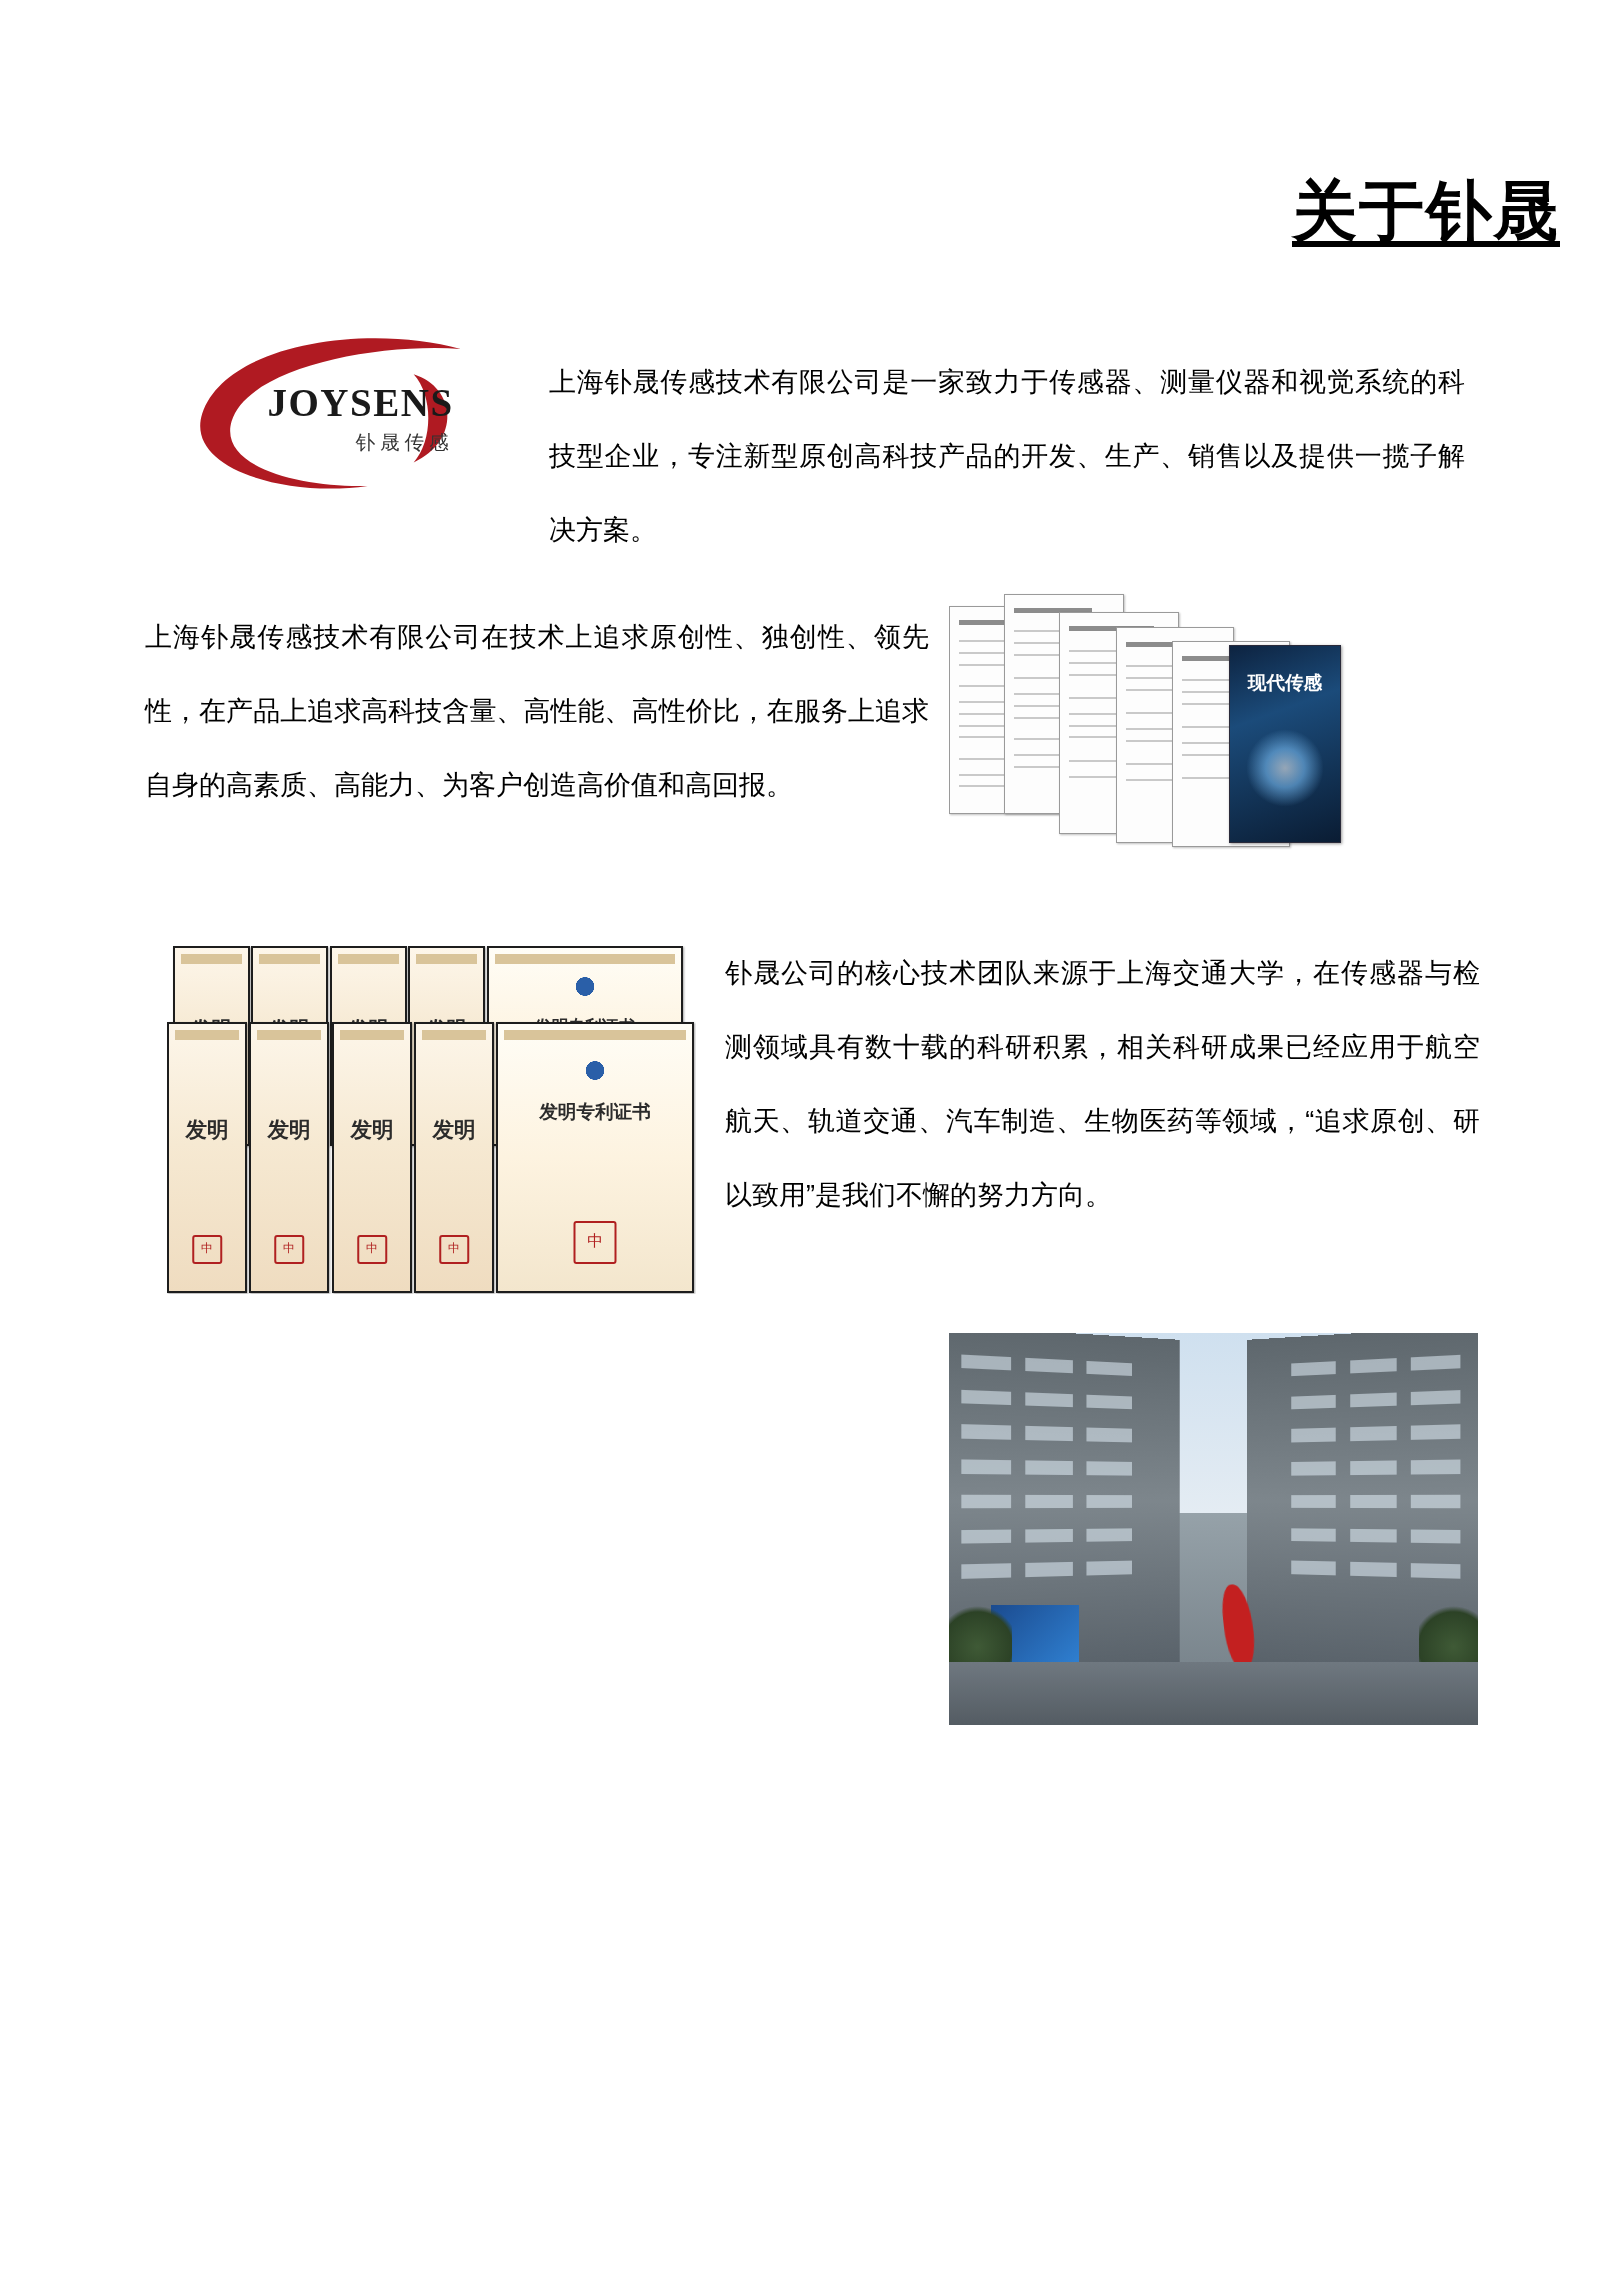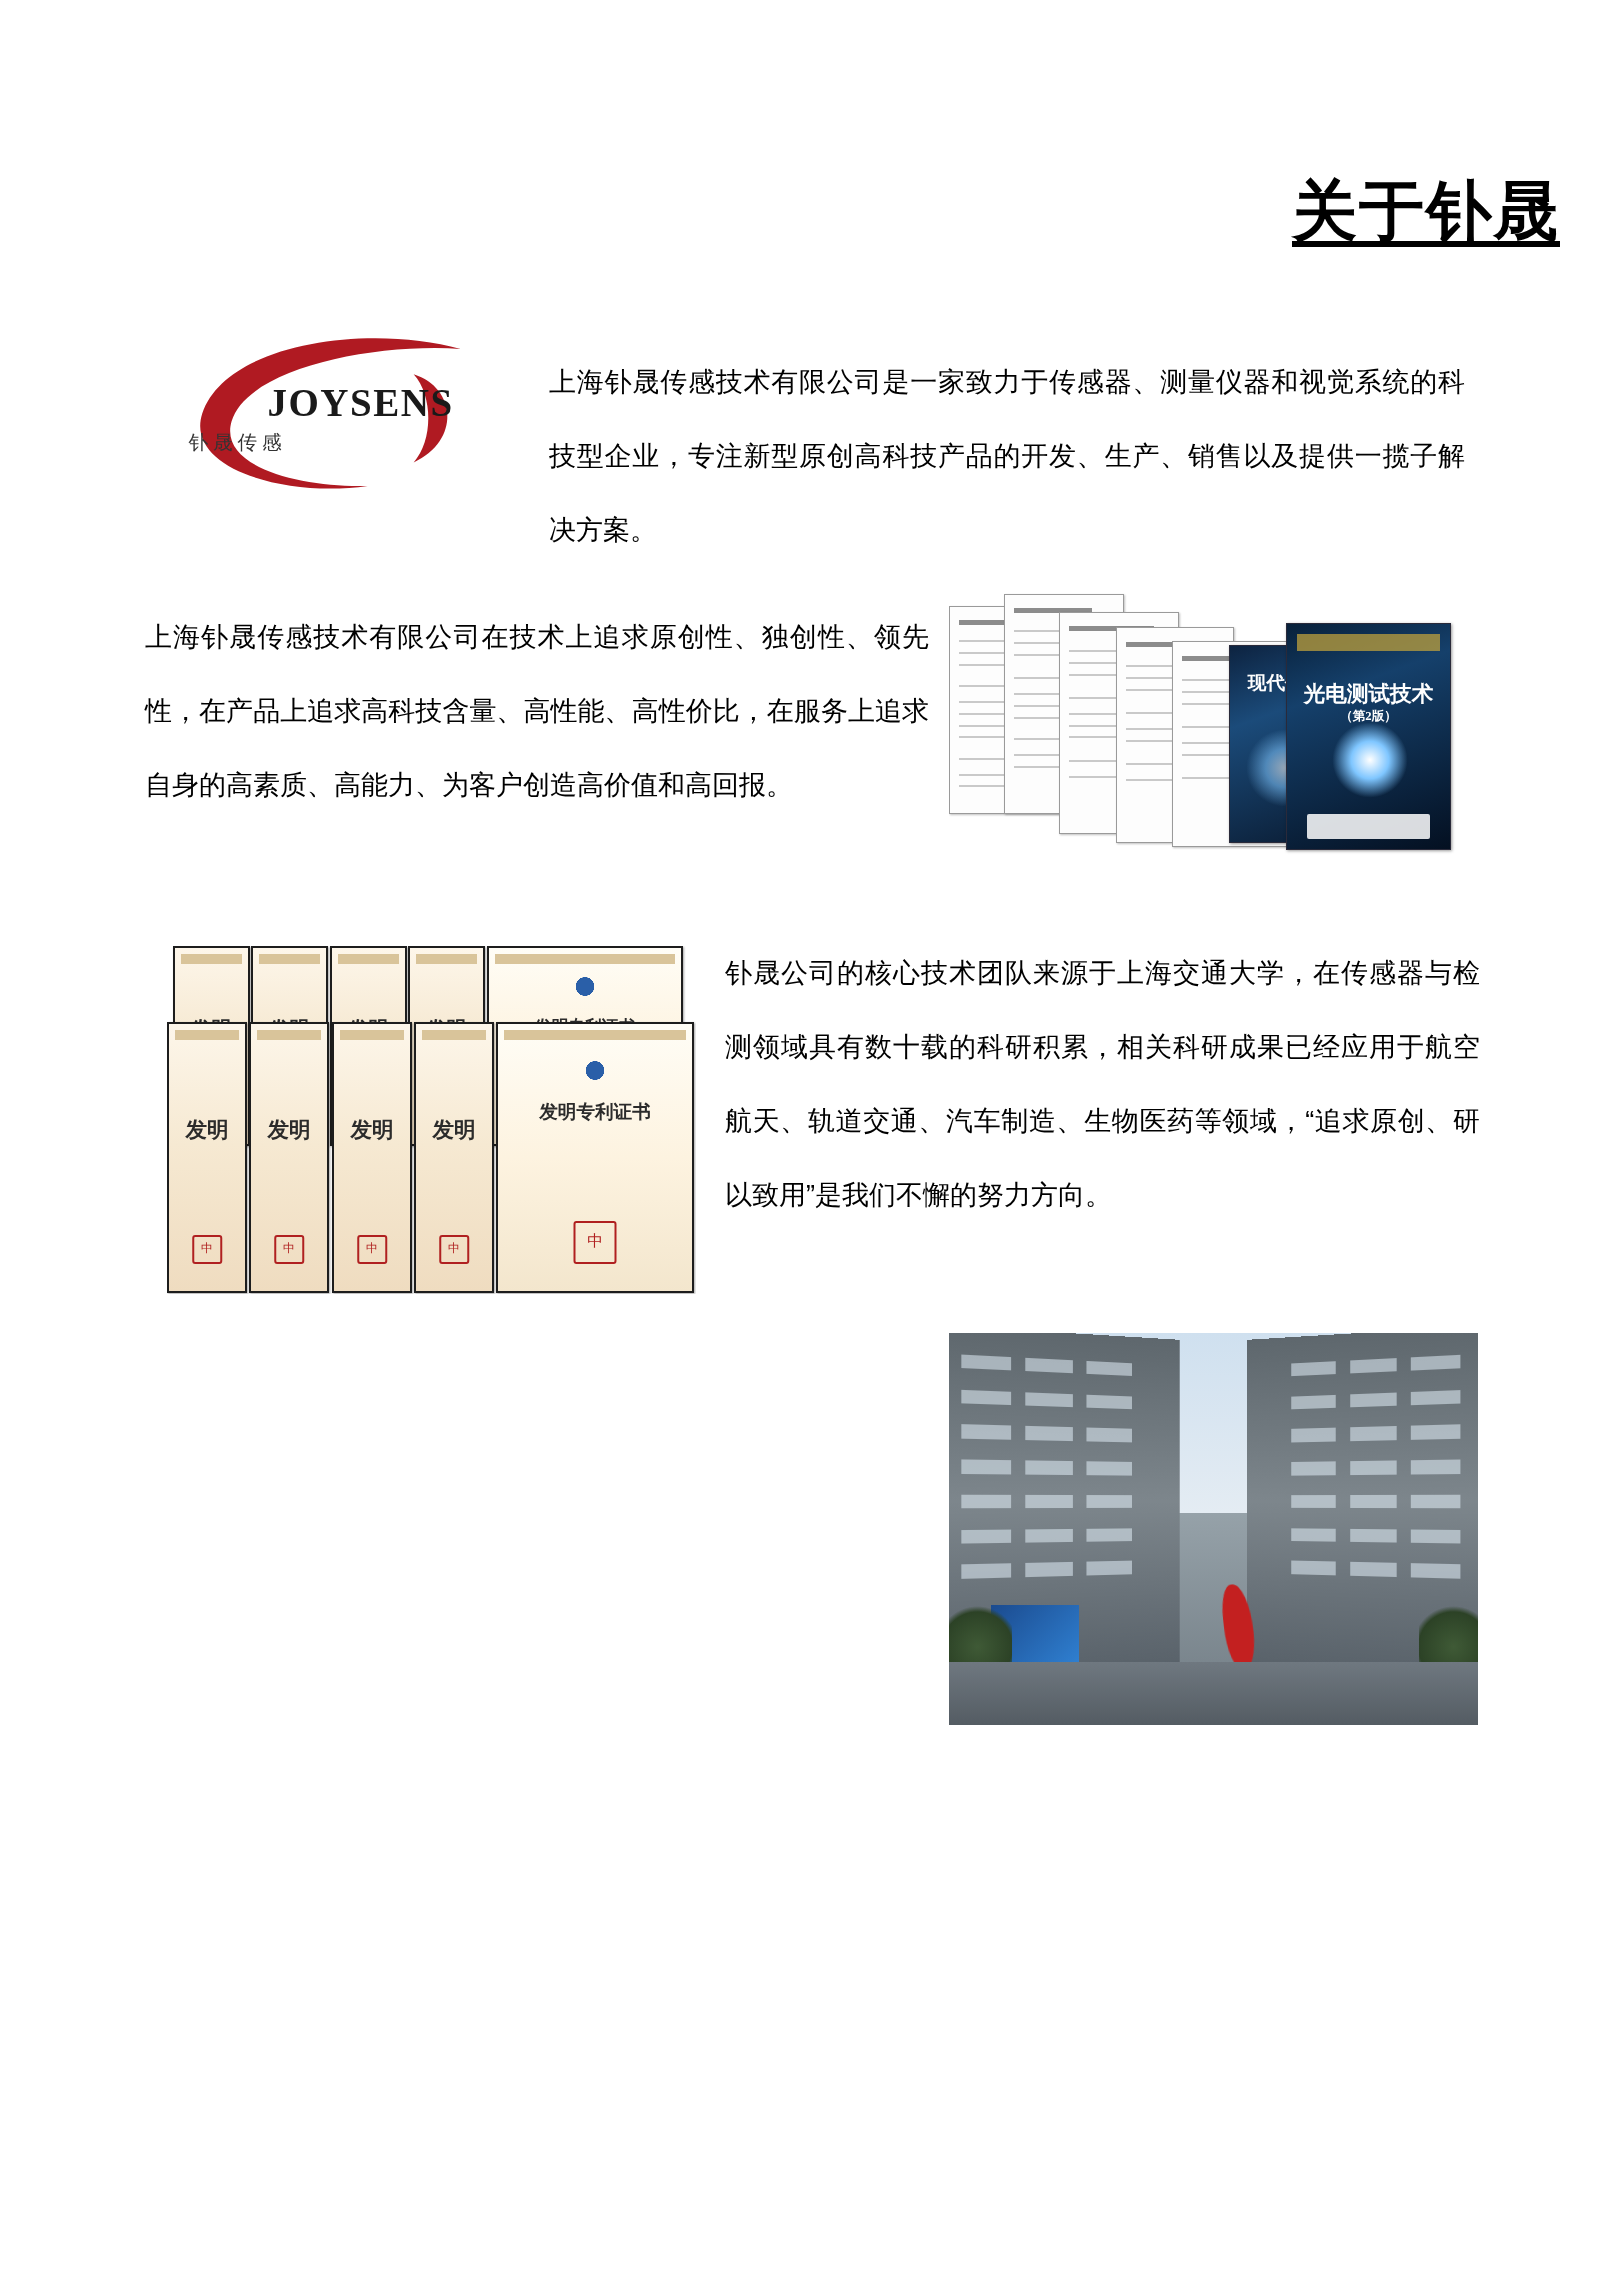--- a/index.html
+++ b/index.html
@@ -97,21 +97,21 @@
     font-size: 39px;
     font-weight: bold;
     letter-spacing: 1.5px;
     color: #1a1a1a;
   }
   .logo-sub {
     position: absolute;
     left: 21.6px;
     top: 98px;
     width: 265px;
-    text-align: left;
+    text-align: right;
     font-size: 19.6px;
     letter-spacing: 4.9px;
     color: #333;
   }
 
   
   .img-frame { position: absolute; overflow: hidden; }
 
   
   .papers {
@@ -387,27 +387,20 @@
       <div class="ln" style="top:61px; width:84%;"></div>
       <div class="ln" style="top:84px; width:44%;"></div>
       <div class="ln" style="top:100px; width:80%;"></div>
       <div class="ln" style="top:112px; width:82%;"></div>
       <div class="ln" style="top:135px; width:48%;"></div>
     </div>
 
     <div class="book book-a" style="left:280px; top:59px; width:110px; height:196px;">
       <div class="book-title-cn" style="top:23.5px; font-size:18.6px;">现代传感</div>
       <div class="book-burst" style="left:15.7px; bottom:35px; width:78px; height:78px; opacity:.55;"></div>
-    </div>
-    <div class="book book-b" style="left:337px; top:37px; width:163px; height:225px;">
-      <div class="book-band" style="top:9.8px; height:17.6px;"></div>
-      <div class="book-title-cn" style="top:55px; font-size:21.6px;">光电测试技术</div>
-      <div class="book-title-cn" style="top:84px; font-size:12.7px;">（第2版）</div>
-      <div class="book-burst" style="left:45px; bottom:51px; width:76px; height:76px;"></div>
-      <div class="book-foot" style="bottom:9.8px;"></div>
     </div>
   </div>
 
   <div class="para para-3">钋晟公司的核心技术团队来源于上海交通大学，在传感器与检测领域具有数十载的科研积累，相关科研成果已经应用于航空航天、轨道交通、汽车制造、生物医药等领域，“追求原创、研以致用”是我们不懈的努力方向。</div>
 
   <div class="img-frame patents">
 
     <div class="cert" style="left:5.9px;   top:0px;   width:73px; height:196px;">
       <div class="cert-hd"></div>
       <div class="cert-word" style="font-size:19.6px;">发明</div>

